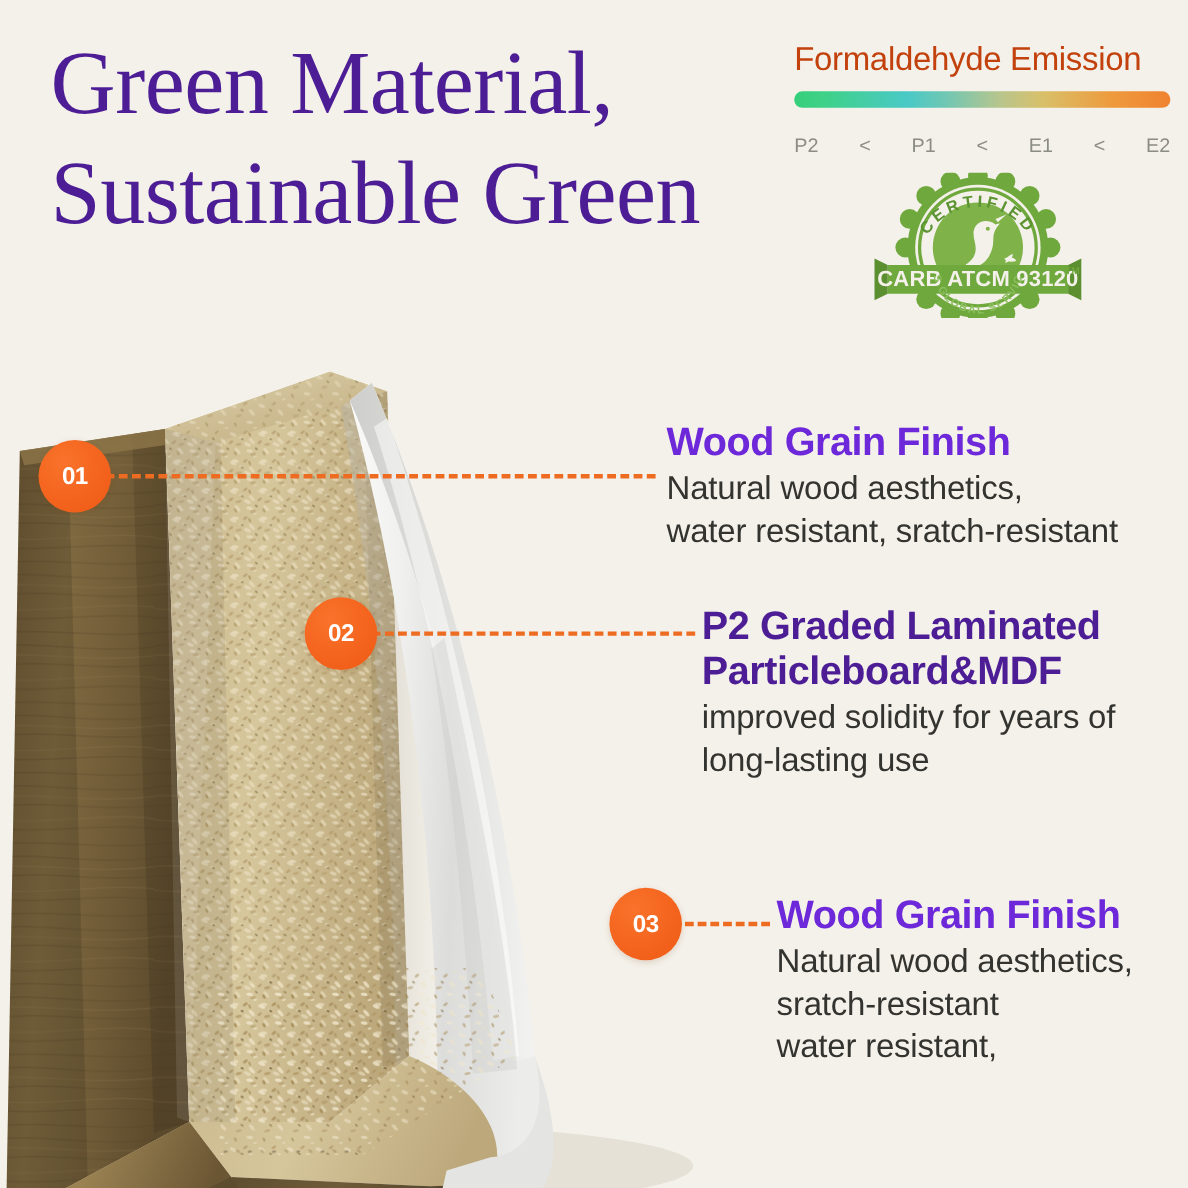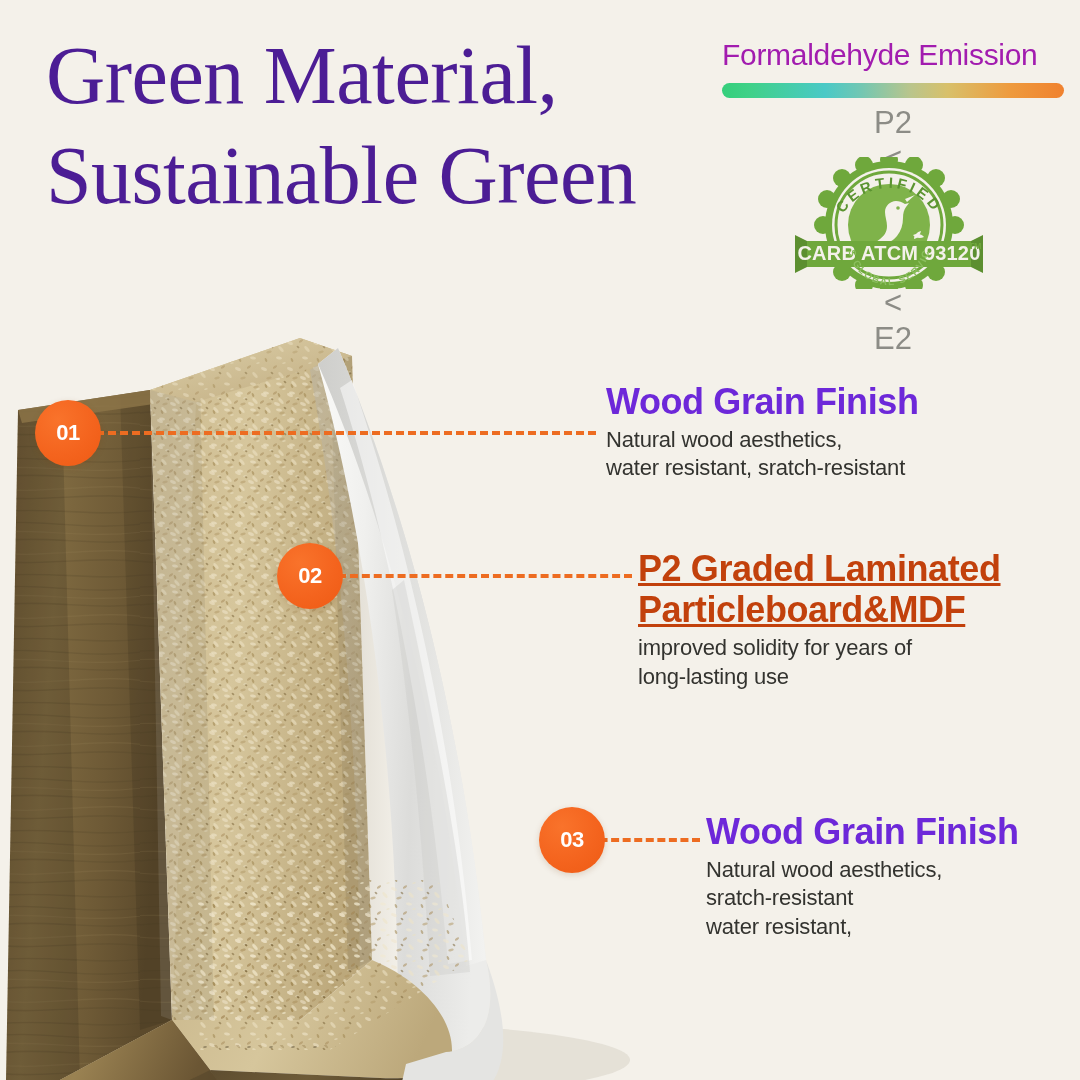--- a/index.html
+++ b/index.html
@@ -21,59 +21,59 @@
     font-weight:400;
     font-size:82px;
     line-height:1.22;
     letter-spacing:-0.5px;
   }
   .headline .l { display:block; white-space:nowrap; }
 
   
   .emission { position:absolute; left:722px; top:38px; width:342px; }
   .emission-title {
-    font-size:30px; color:#a21caf; letter-spacing:-0.3px;
+    font-size:30px; color:#c2410c; letter-spacing:-0.3px;
     white-space:nowrap; line-height:1.1;
   }
   .emission-bar {
     margin-top:12px;
     height:15px; width:342px; border-radius:8px;
     background:linear-gradient(90deg,
       #35CF7B 0%, #3FD188 8%, #4AC9C6 30%,
       #6FC7B4 40%, #B9C58C 55%, #D8C06A 66%,
       #EE9B3E 84%, #F0822F 100%);
   }
   .emission-labels {
-    margin-top:7px;
+    margin-top:24px;
     display:flex; align-items:center; justify-content:space-between;
-    font-size:31px; color:#8C8C86; letter-spacing:0px;flex-direction:column;
+    font-size:18px; color:#8C8C86; letter-spacing:0px;
   }
   .emission-labels span { display:block; }
 
   
   .cert-badge {
     position:absolute; left:793px; top:157px;
     width:192px; height:132px;
   }
   .cert-badge svg { display:block; width:192px; height:132px; }
 
   
   .product { position:absolute; left:0; top:260px; width:700px; height:820px; }
   .product svg { display:block; width:700px; height:820px; }
 
   
   .callout { position:absolute; }
   .callout .title {
     font-size:36px; font-weight:700; color:#6d28d9;
     letter-spacing:-0.4px; line-height:1.12; white-space:nowrap;
   }
-  .callout .title.accent { color:#c2410c; white-space:normal;text-decoration:underline; }
+  .callout .title.accent { color:#4c1d95; white-space:normal; }
   .callout .desc {
     margin-top:4px;
-    font-size:22px; color:#33332F; line-height:1.28;
+    font-size:30px; color:#33332F; line-height:1.28;
     letter-spacing:-0.2px;
   }
   .callout .desc span { display:block; white-space:nowrap; }
 
   #callout-1 { left:606px; top:382px; width:470px; }
   #callout-2 { left:638px; top:549px; width:430px; }
   #callout-3 { left:706px; top:812px; width:370px; }
   #callout-2 .title.accent { font-size:36px; line-height:1.13; }
 
   
@@ -83,21 +83,21 @@
     background:radial-gradient(circle at 35% 30%, #F9732B 0%, #F4641E 55%, #EE5A14 100%);
     color:#fff;
     font-size:22px; font-weight:700;
     display:flex; align-items:center; justify-content:center;
     letter-spacing:-0.5px;
     box-shadow:0 2px 6px rgba(120,60,10,0.18);
     z-index:6;
   }
   #badge-01 { left:35px; top:400px; }
   #badge-02 { left:277px; top:543px; }
-  #badge-03 { left:539px; top:807px; }
+  #badge-03 { left:554px; top:807px; }
 
   
   .dash {
     position:absolute; height:0; border-top:4px dashed #ED6C21;
     z-index:5;
   }
   #dash-1 { left:96px;  top:431px; width:500px; }
   #dash-2 { left:338px; top:574px; width:294px; }
   #dash-3 { left:588px; top:838px; width:112px; }
 </style>

